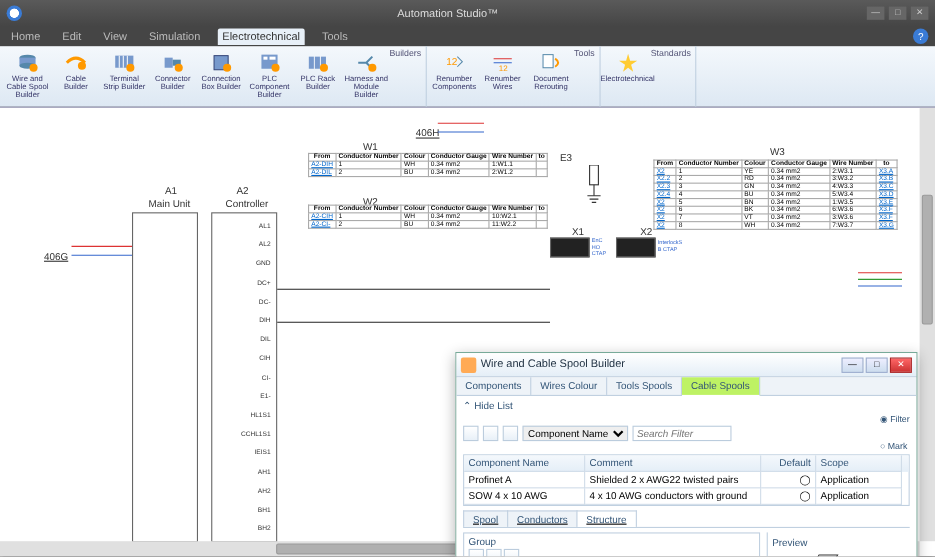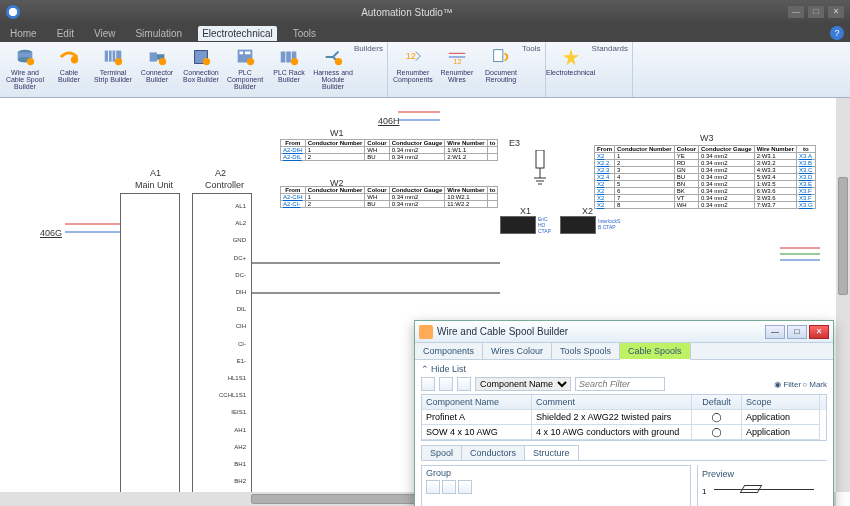--- a/index.html
+++ b/index.html
@@ -51,22 +51,22 @@
   .dlg-tab { padding:3px 8px; border-right:1px solid #c0d0e0; cursor:pointer; color:#357; }
   .dlg-tab.active { background:#bef264; border-bottom:1px solid #fff; margin-bottom:-1px; }
   .dlg-body { flex:1; padding:4px 6px; background:#fff; overflow:hidden; display:flex; flex-direction:column; }
   .toolbar-row { display:flex; align-items:center; gap:4px; margin-bottom:3px; font-size:9px; color:#357; }
   .toolbar-row .mini-icon { width:14px; height:14px; border:1px solid #bcd; background:linear-gradient(#fff,#e8f0f8); cursor:pointer; }
   .toolbar-row input { font-size:9px; padding:1px 3px; border:1px solid #bcd; }
   .grid { border:1px solid #c0d0e0; }
   .grid-head, .grid-row { display:flex; font-size:9px; }
   .grid-head > div, .grid-row > div { padding:2px 4px; border-right:1px solid #d0dce8; border-bottom:1px solid #d0dce8; overflow:hidden; white-space:nowrap; }
   .grid-head { background:linear-gradient(#f4f8fc,#e4eef7); color:#357; }
-  .col1{width:110px}.col2{width:160px}.col3{width:50px;text-align:center}.col4{width:78px}
-  .subtabs { display:flex; margin-top:4px; font-size:9px; border-bottom:1px solid #c0d0e0; }
+  .col1{width:110px}.col2{width:160px}.col3{width:50px;text-align:right}.col4{width:78px}
+  .subtabs { display:flex; margin-top:4px; font-size:9px; border-bottom:1px solid #c0d0e0;text-decoration:underline; }
   .subtab { padding:2px 8px; border:1px solid #c0d0e0; border-bottom:none; margin-right:-1px; background:#eef3f8; cursor:pointer; color:#357; }
   .subtab.active { background:#fff; }
   .panel-row { display:flex; gap:6px; margin-top:4px; flex:1; }
   .panel { flex:1; border:1px solid #c0d0e0; display:flex; flex-direction:column; }
   .panel-label { font-size:9px; color:#357; padding:2px 4px; }
   .panel-mini-toolbar { display:flex; gap:2px; padding:0 4px 2px; }
   .panel-mini-toolbar .mini-icon { width:14px; height:14px; border:1px solid #bcd; background:linear-gradient(#fff,#e8f0f8); cursor:pointer; }
   .preview { border-left:1px solid #c0d0e0; width:130px; padding:4px; position:relative; }
   
   .wire-red{stroke:#d33}.wire-blue{stroke:#36c}.wire-green{stroke:#393}.wire-black{stroke:#222}
@@ -469,21 +469,21 @@
       <div class="dlg-body">
         <div class="toolbar-row">
           <span style="cursor:pointer">⌃ <span>Hide List</span></span>
         </div>
         <div class="toolbar-row">
           <div class="mini-icon"></div>
           <div class="mini-icon"></div>
           <div class="mini-icon"></div>
           <select style="font-size:9px;border:1px solid #bcd"><option>Component Name</option></select>
           <input type="text" style="width: 90px; font-style: italic; color: rgb(153, 153, 153);" placeholder="Search Filter">
-          <span style="margin-left:auto;font-size:8px;display:flex;gap:1px">
+          <span style="margin-left:auto;font-size:8px;display:flex;flex-direction:column;gap:15px">
             <label>◉ <span>Filter</span></label>
             <label>○ <span>Mark</span></label>
           </span>
         </div>
         <div class="grid">
           <div class="grid-head">
             <div class="col1">Component Name</div>
             <div class="col2">Comment</div>
             <div class="col3">Default</div>
             <div class="col4">Scope</div>

